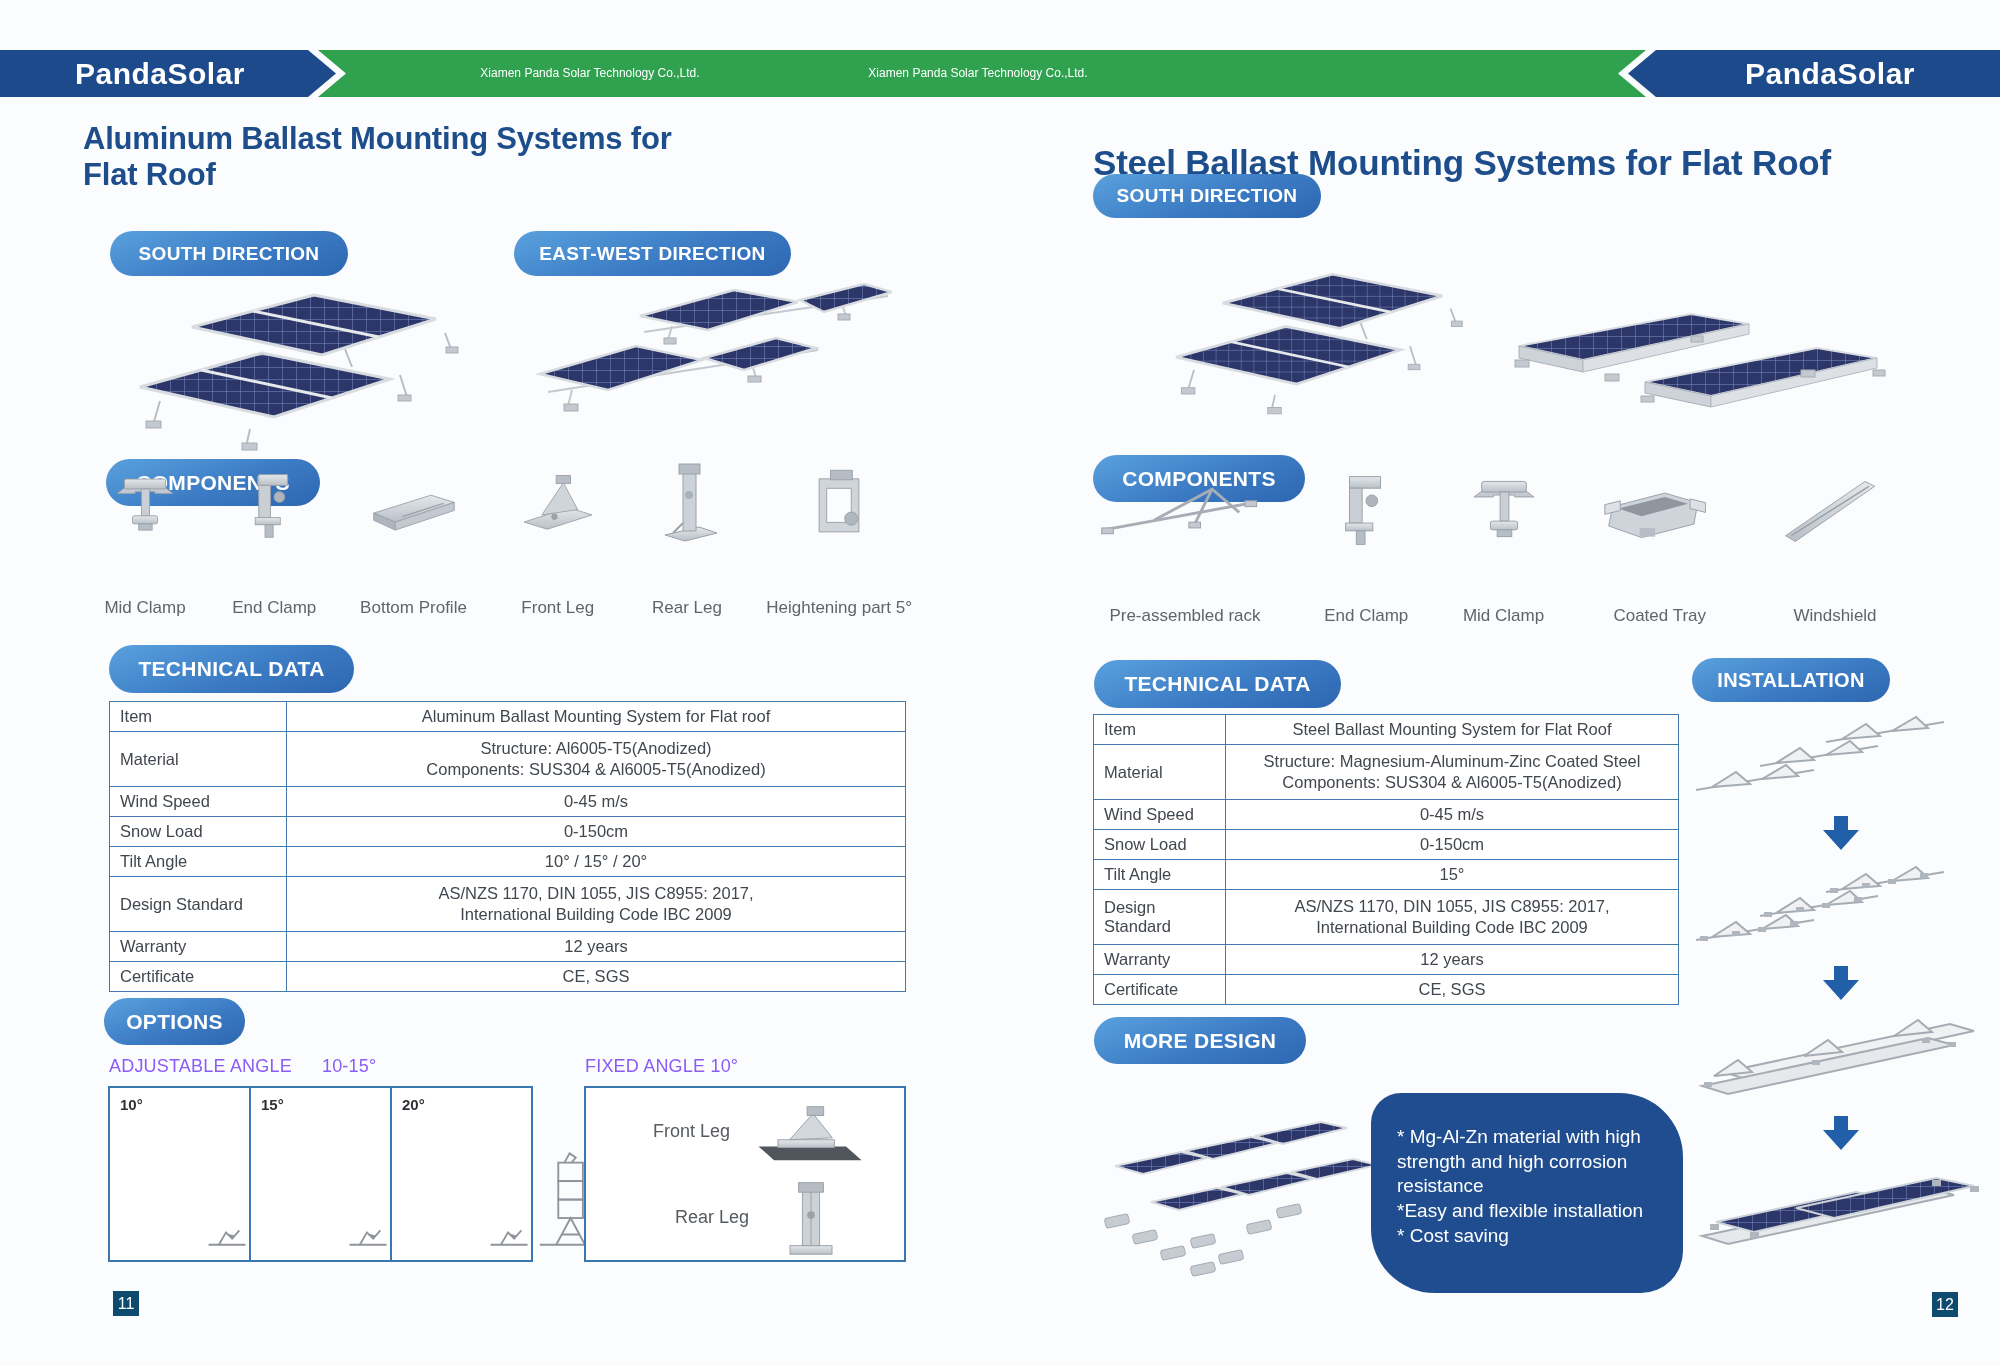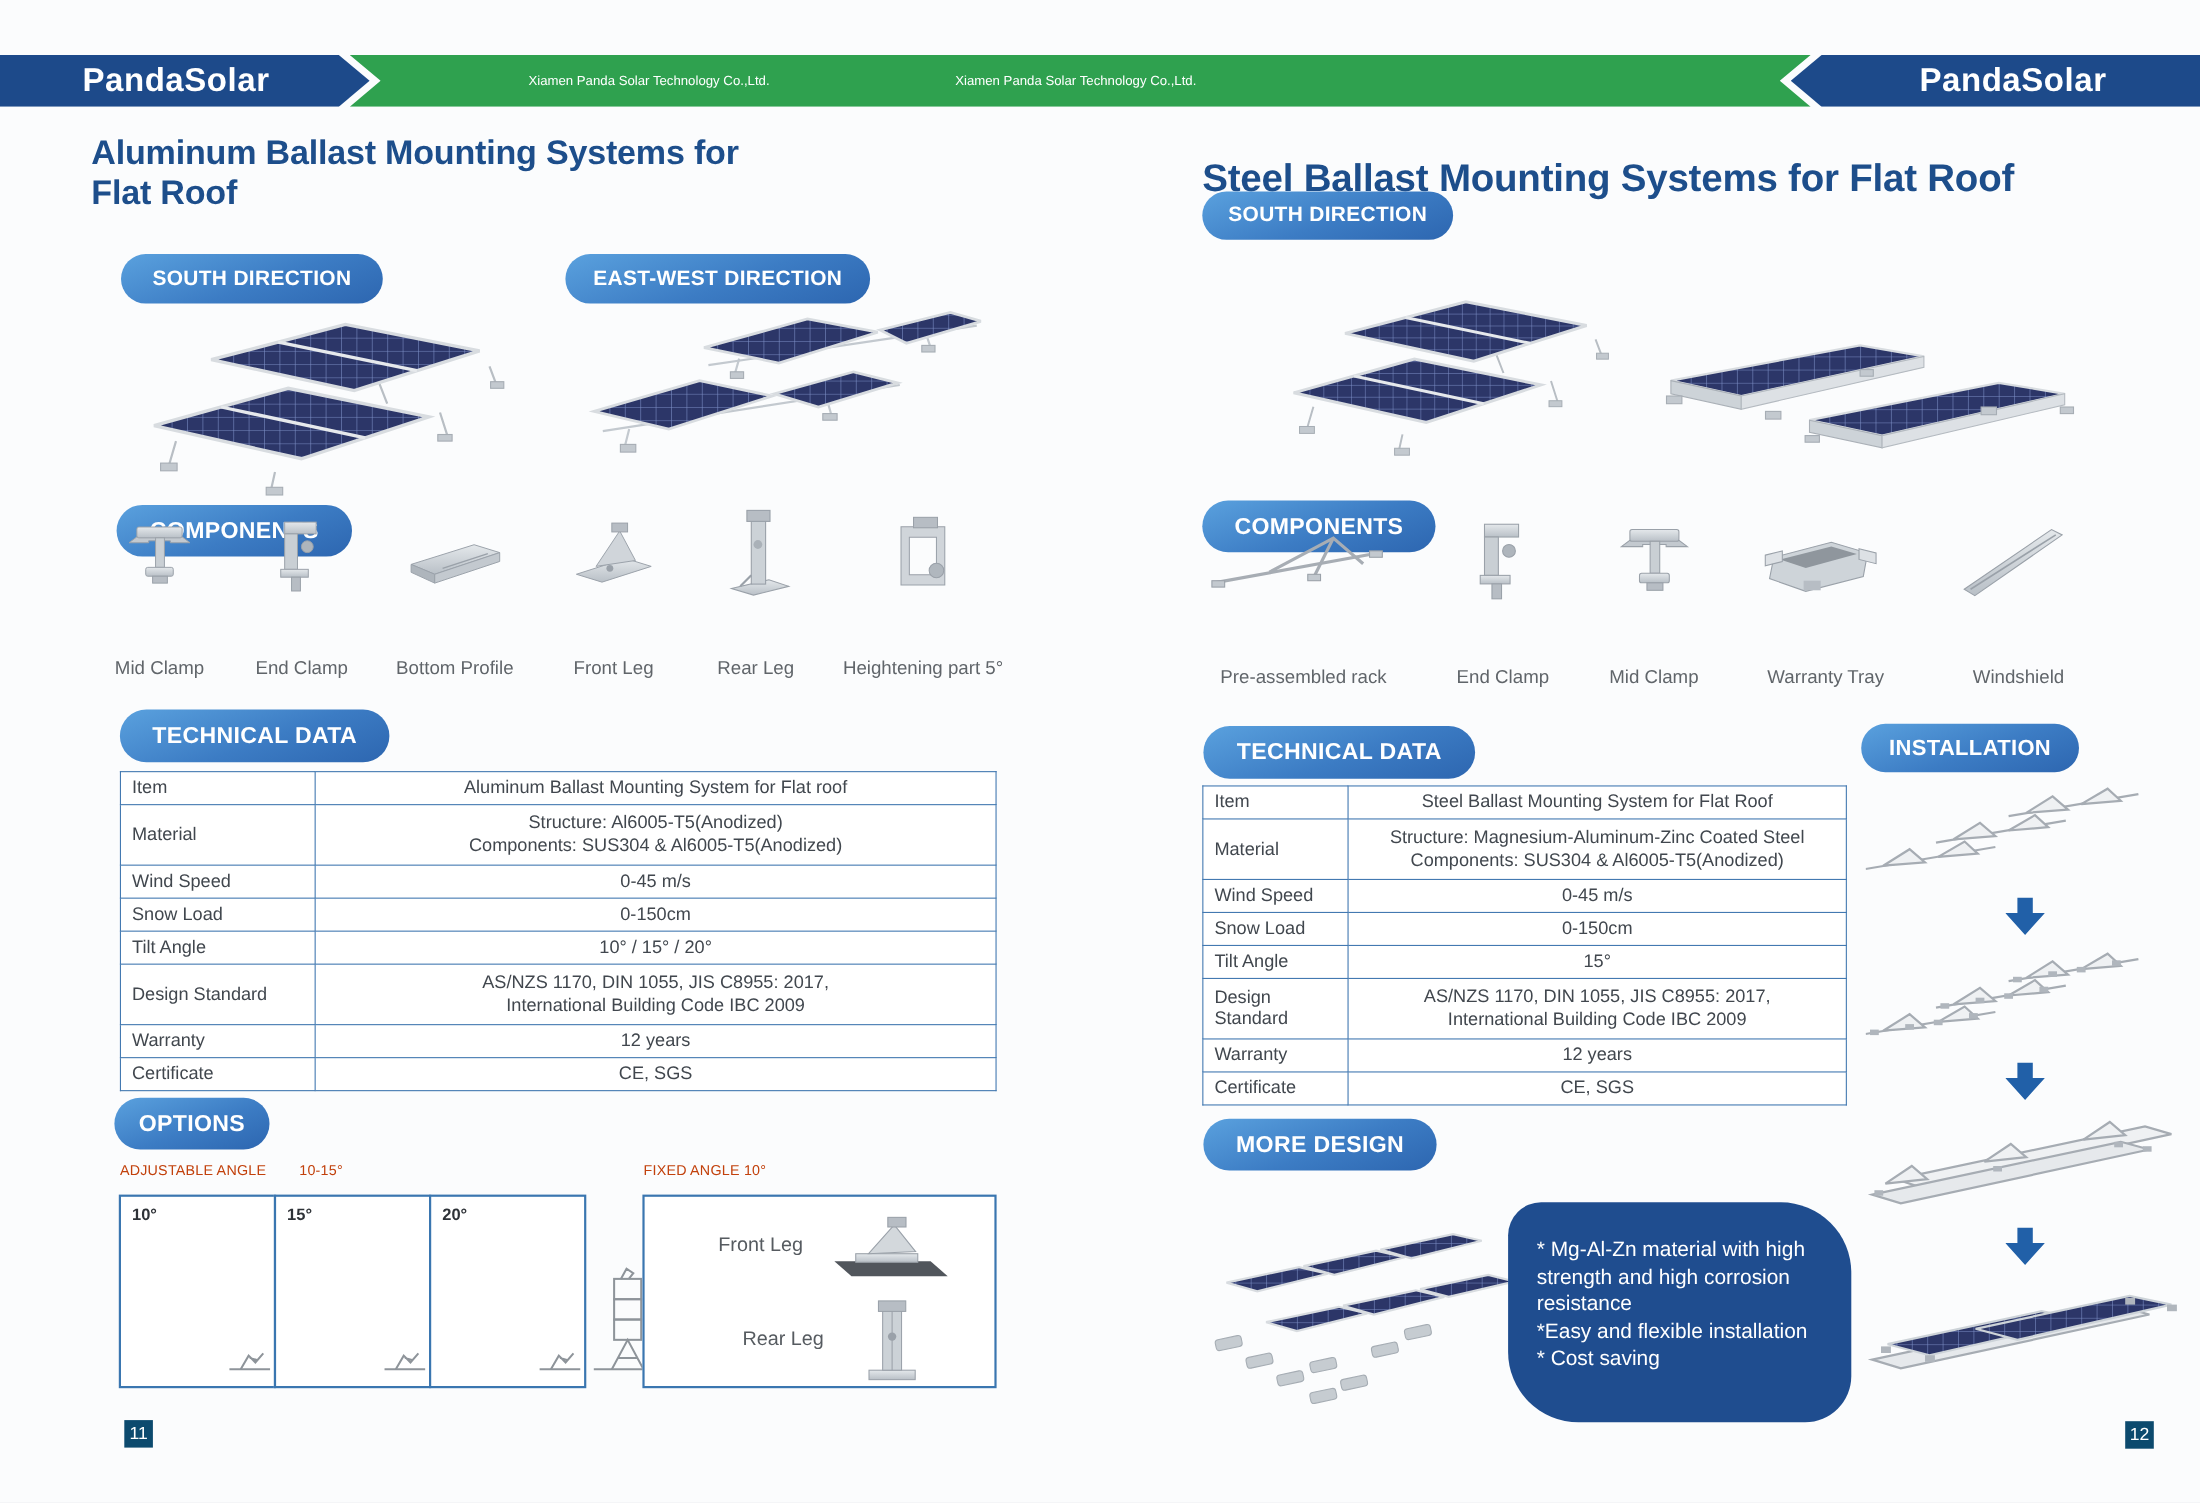--- a/index.html
+++ b/index.html
@@ -29,21 +29,21 @@
   .comp-item{display:flex;flex-direction:column;align-items:center;justify-content:flex-end;gap:44px;}
   .comp-label{font-size:17px;color:#60656a;margin-top:6px;white-space:nowrap;text-align:center;}
   
   .spec{position:absolute;border-collapse:collapse;table-layout:fixed;background:#fff;}
   .spec td{border:1px solid #4379b1;font-size:16.5px;color:#41474e;padding:2px 6px;}
   .spec td.lbl{text-align:left;padding-left:10px;}
   .spec td.val{text-align:center;white-space:pre-line;line-height:1.25;}
   .spec tr{height:30px;}
   .spec tr.tall{height:55px;}
   
-  .opt-caption{position:absolute;font-size:13px;color:#c2410c;letter-spacing:.2px;}
+  .opt-caption{position:absolute;font-size:18px;color:#8b5cf6;letter-spacing:.2px;}
   .opt-caption .rng{margin-left:30px;}
   .angle-boxes{position:absolute;display:flex;}
   .angle-box{position:relative;width:143px;height:176px;border:2px solid #3a76b0;background:#fff;
              box-sizing:border-box;margin-right:-2px;}
   .angle-num{font-size:15px;font-weight:bold;color:#2e3237;padding:8px 0 0 10px;}
   .angle-art{position:absolute;left:5px;right:5px;bottom:4px;height:118px;}
   .fixed-box{position:absolute;border:2px solid #3a76b0;background:#fff;box-sizing:border-box;
              display:flex;flex-direction:column;justify-content:center;}
   .fixed-row{display:flex;align-items:center;justify-content:center;gap:22px;height:86px;}
   .fixed-label{font-size:18px;color:#565b60;width:110px;text-align:right;}
@@ -503,21 +503,21 @@
     <div class="comp-item">
       <svg width="92" height="92">
           <use href="#sym-midclamp"></use>
         </svg>
       <div class="comp-label">Mid Clamp</div>
     </div>
     <div class="comp-item">
       <svg width="130" height="92">
           <use href="#sym-tray"></use>
         </svg>
-      <div class="comp-label">Warranty Tray</div>
+      <div class="comp-label">Coated Tray</div>
     </div>
     <div class="comp-item">
       <svg width="130" height="92">
           <use href="#sym-windshield"></use>
         </svg>
       <div class="comp-label">Windshield</div>
     </div>
   </div>
 
   <div class="pill pill-sec" style="left:1094px;top:660px;width:247px;height:48px;">TECHNICAL DATA</div>

